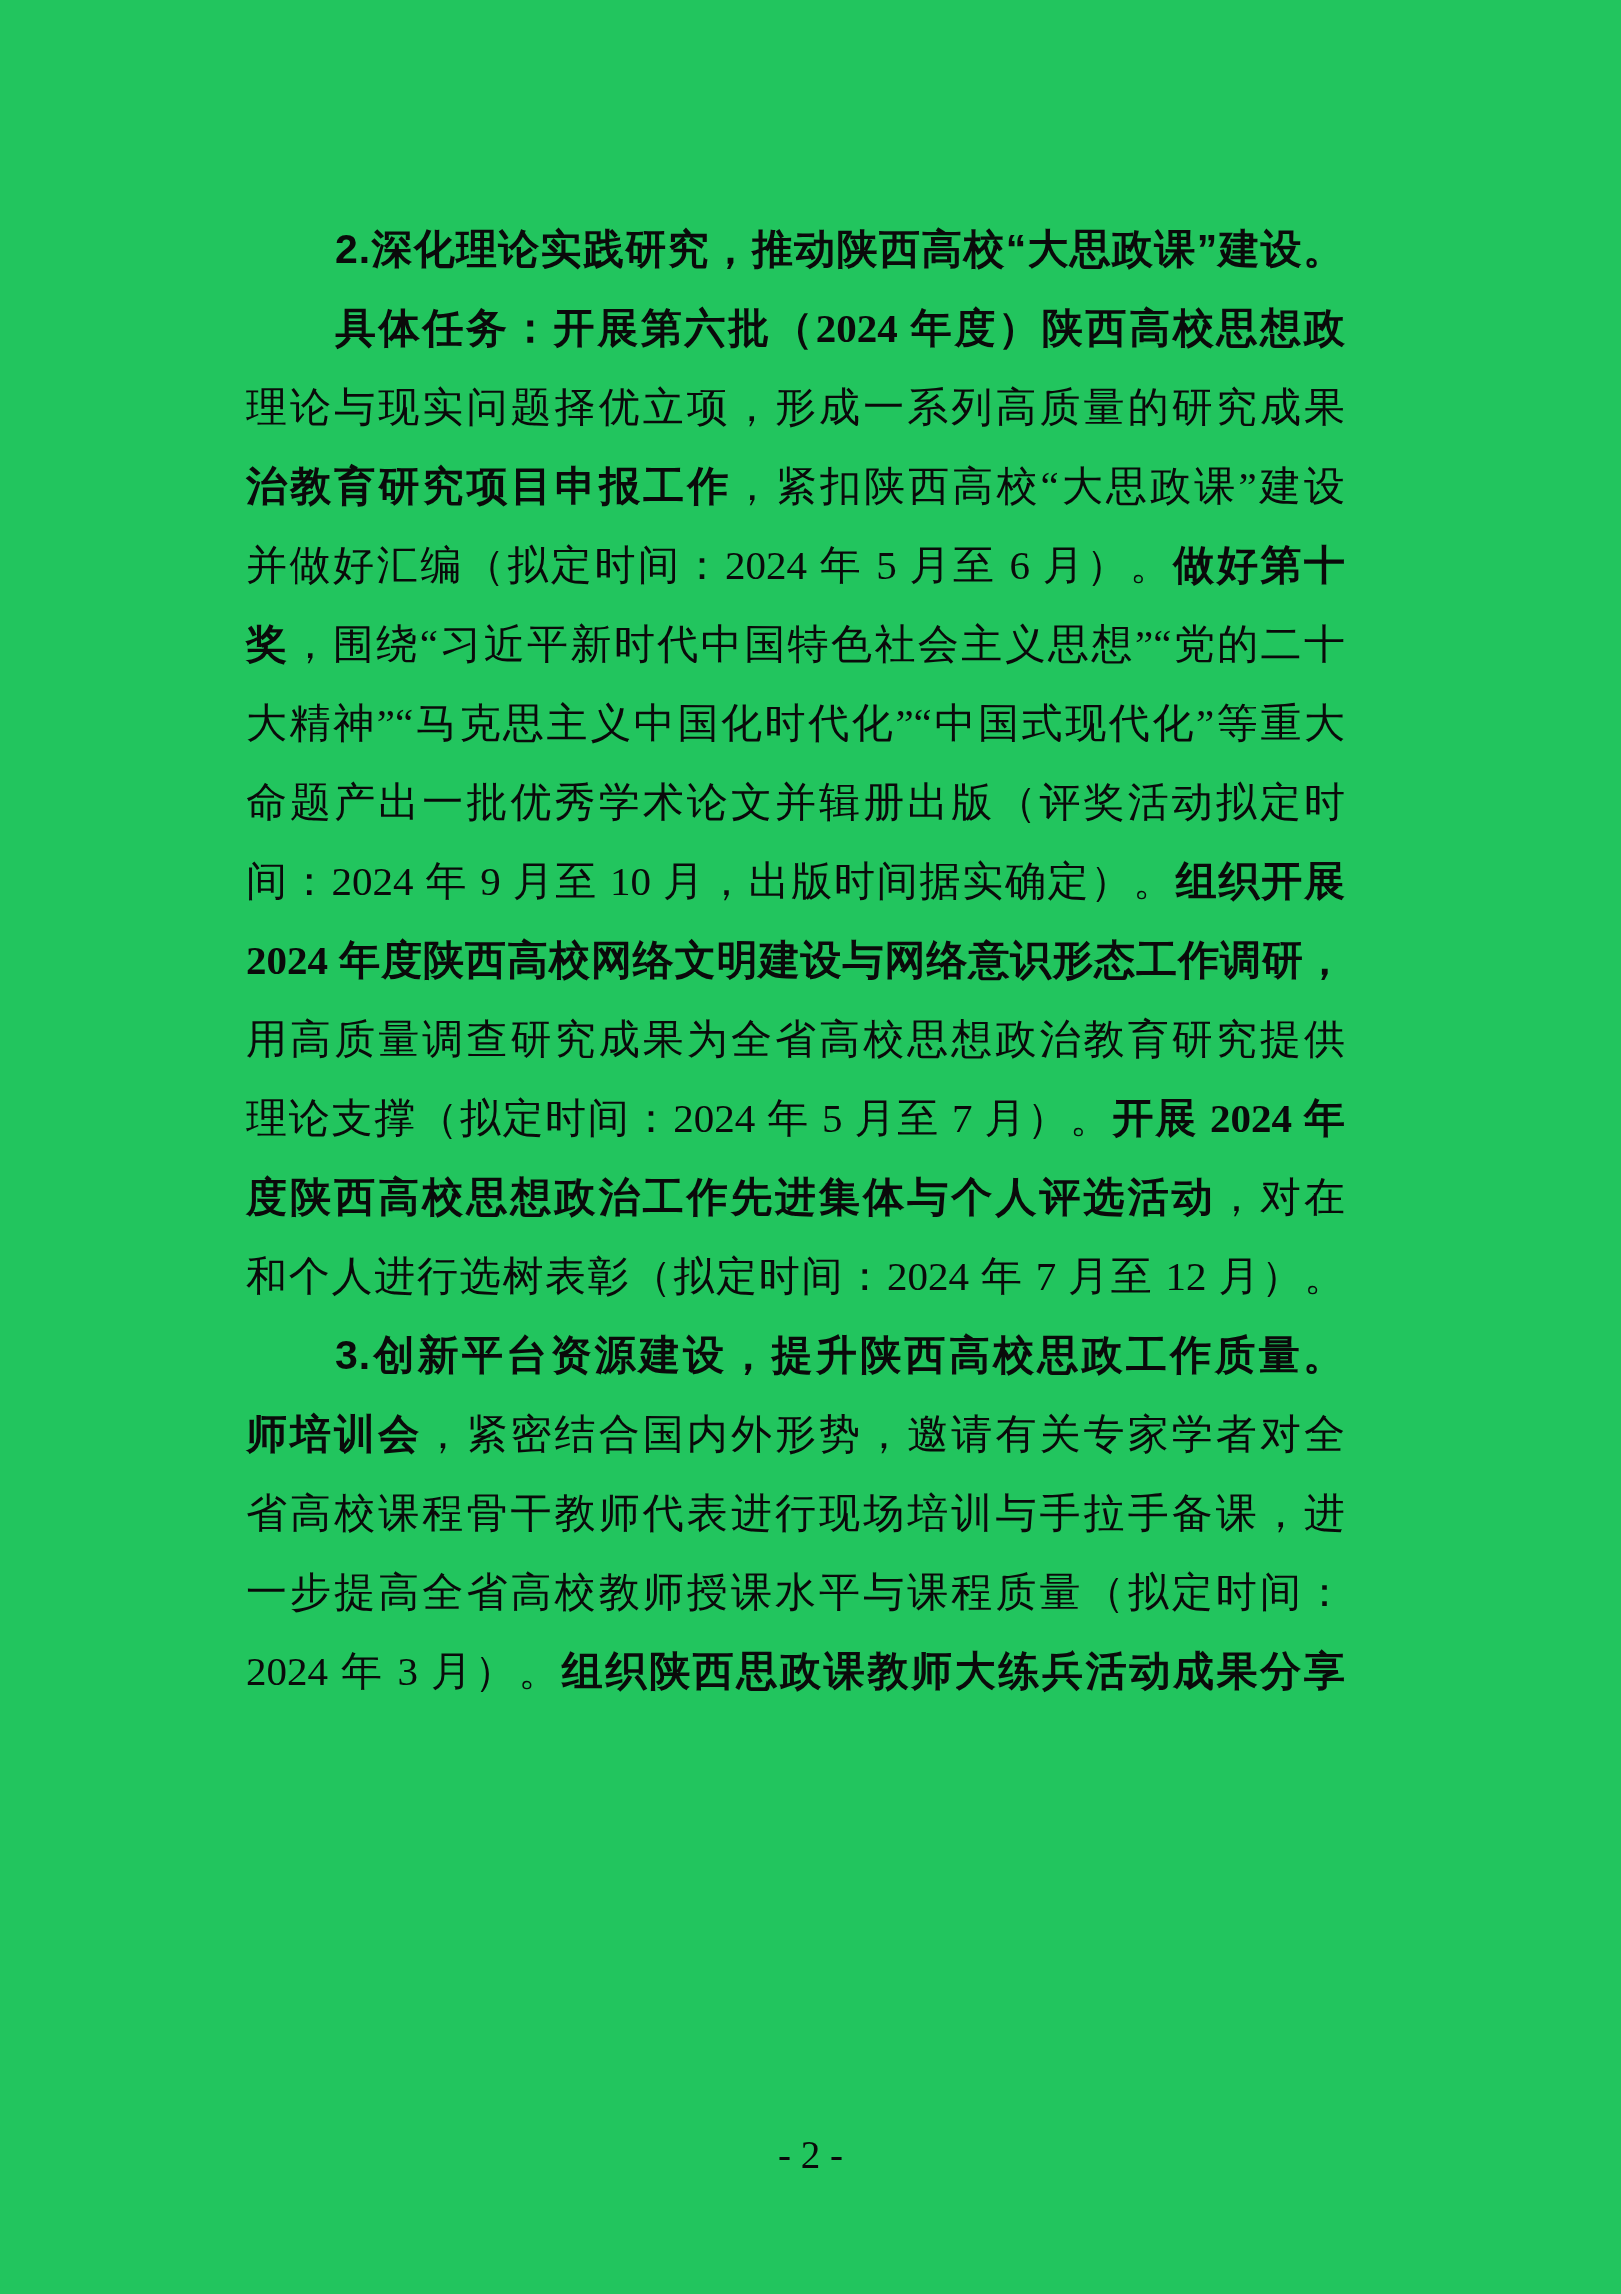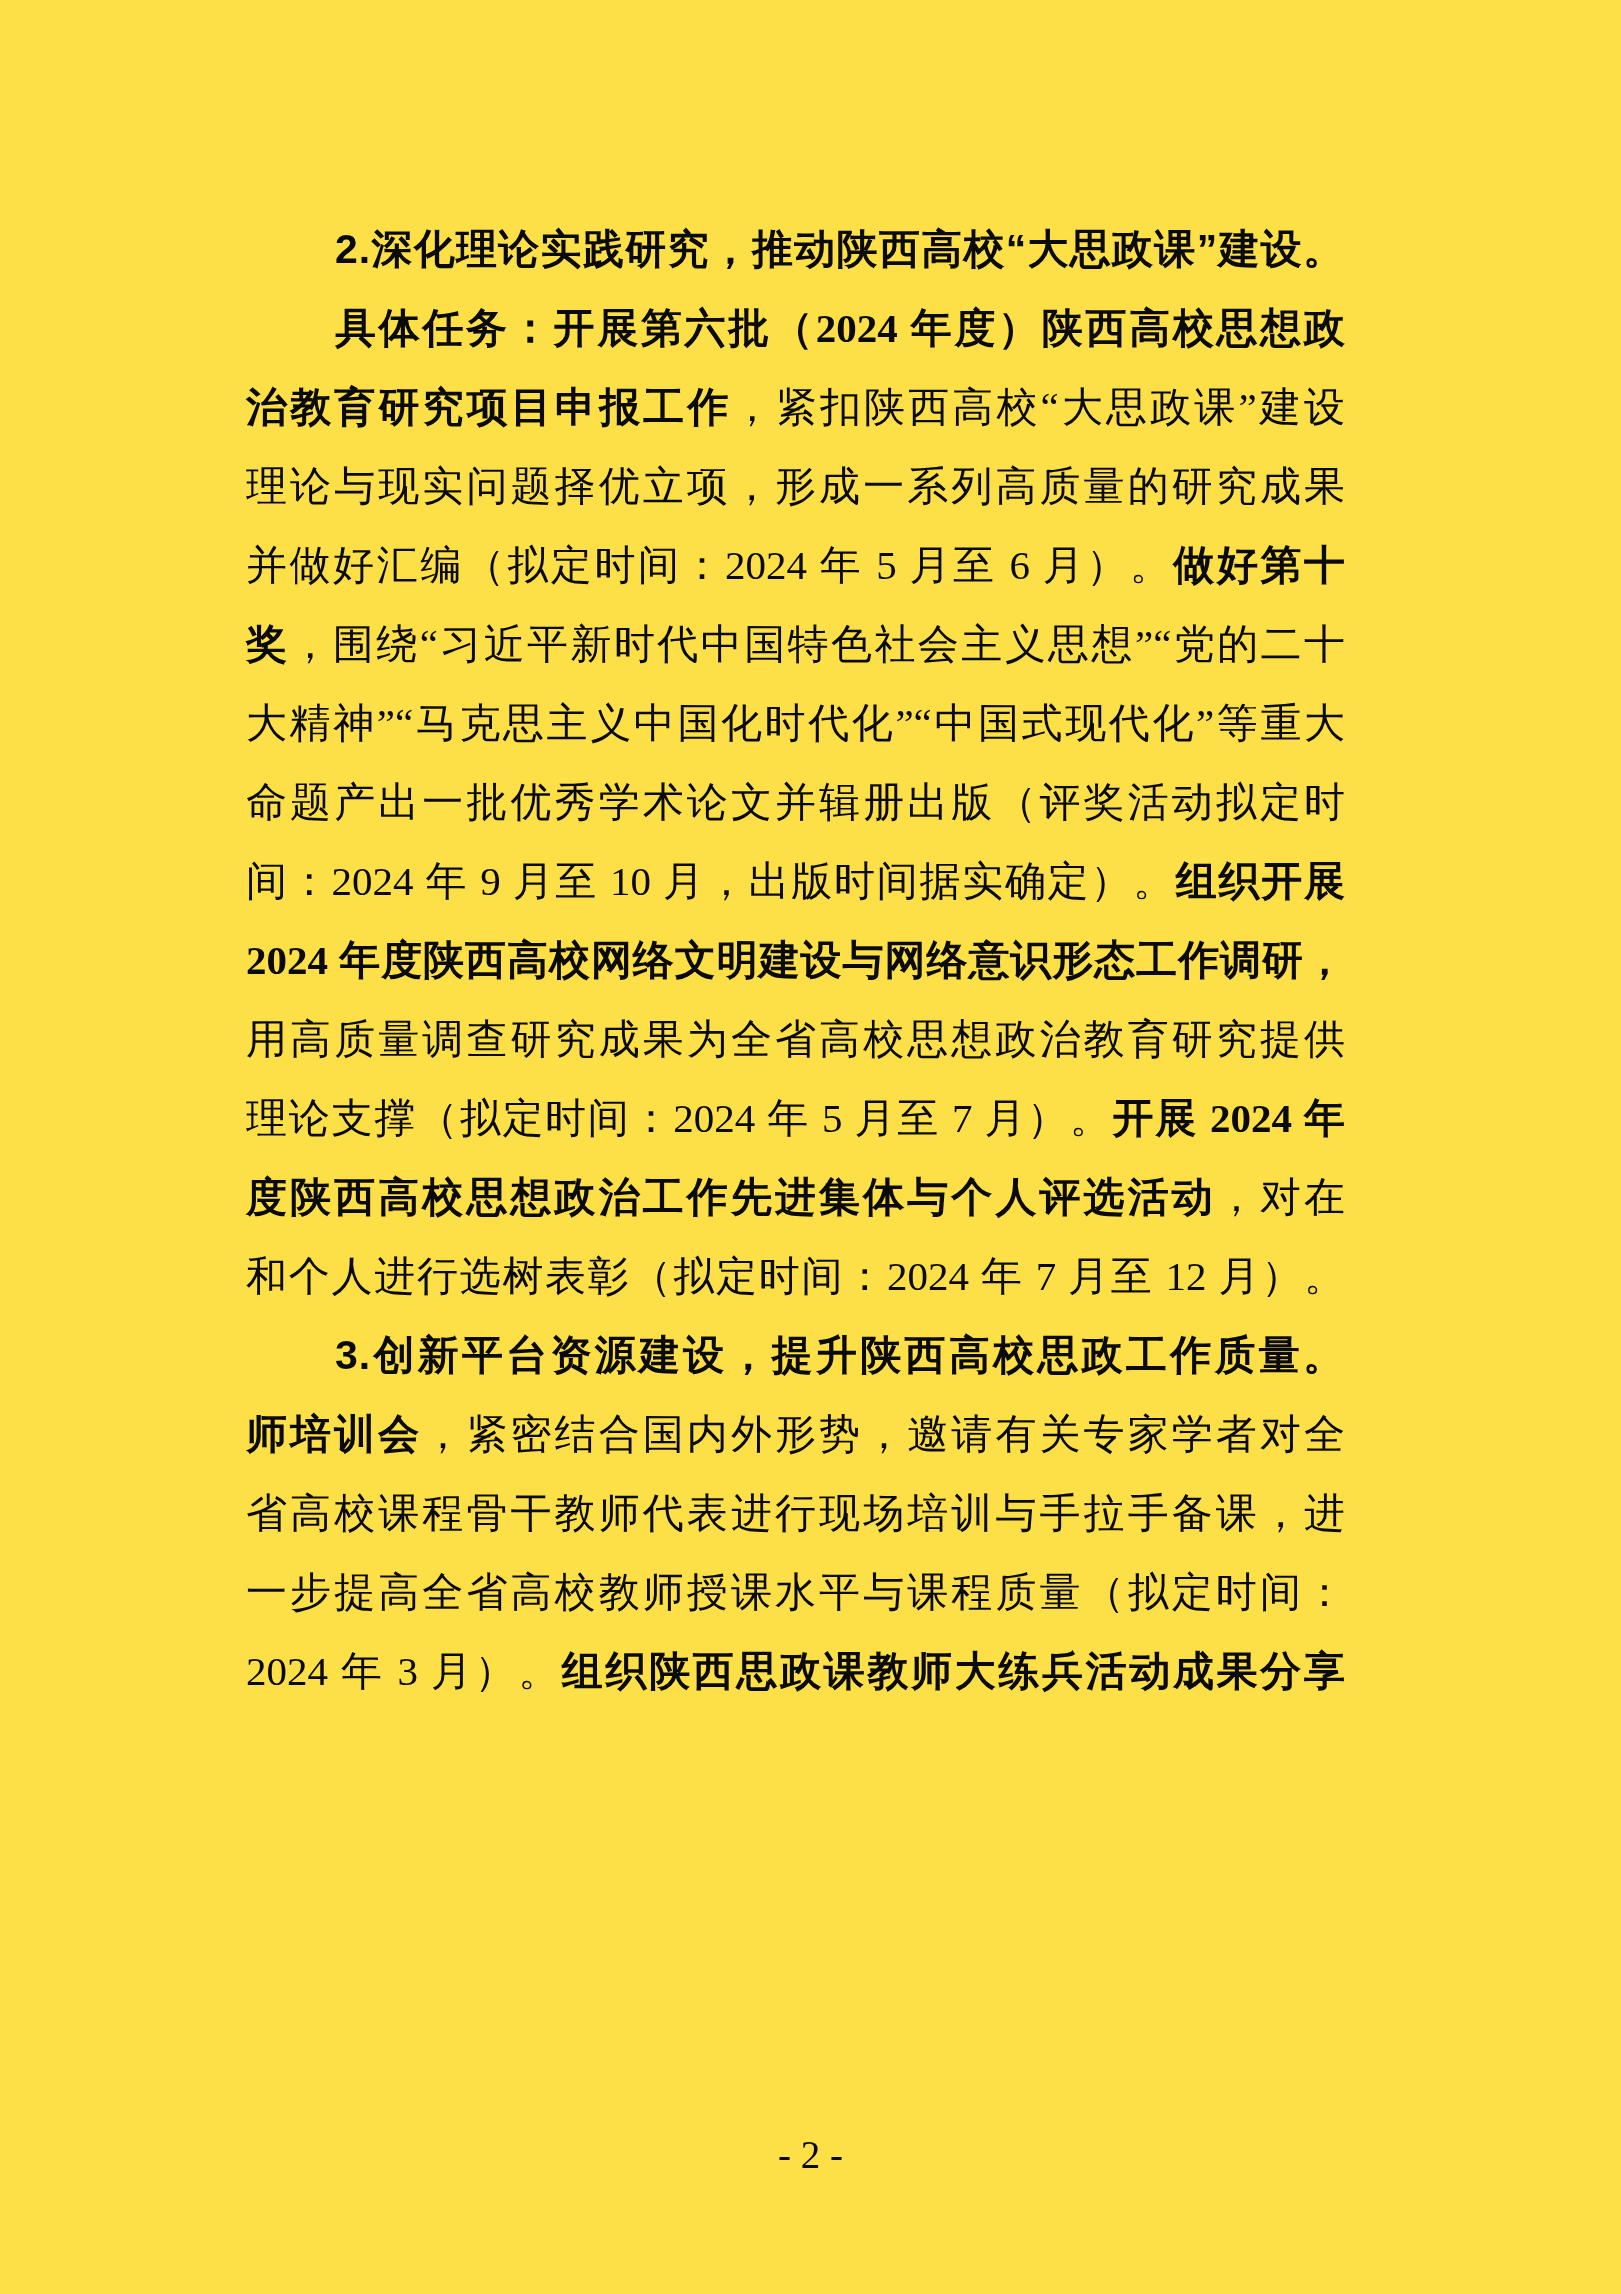--- a/index.html
+++ b/index.html
@@ -1,19 +1,19 @@
 <!DOCTYPE html>
 <html lang="zh"><head>
 <meta charset="utf-8">
 <style>
   html,body{margin:0;padding:0;background:#888;}
   .page{
     position:relative;
     width:1621px;height:2294px;
-    background:#fde047;
+    background:#22c55e;
     overflow:hidden;
     font-family:"Liberation Serif","DejaVu Serif",serif;
     color:#0a0a0a;
   }
   .textblock{
     position:absolute;
     left:246px;top:210px;
     width:1099px;
   }
   .line{
@@ -47,22 +47,22 @@
     color:#0a0a0a;
   }
 </style>
 </head>
 <body>
 
 <div class="page">
   <div class="textblock" id="textblock">
       <div class="line indent"><span class="seg-h">2.深化理论实践研究，推动陕西高校“大思政课”建设。</span></div>
       <div class="line indent"><span class="seg-b">具体任务：开展第六批（2024 年度）陕西高校思想政</span></div>
+      <div class="line"><span class="seg-r">理论与现实问题择优立项，形成一系列高质量的研究成果</span></div>
       <div class="line"><span class="seg-b">治教育研究项目申报工作</span><span class="seg-r">，紧扣陕西高校“大思政课”建设</span></div>
-      <div class="line"><span class="seg-r">理论与现实问题择优立项，形成一系列高质量的研究成果</span></div>
       <div class="line"><span class="seg-r">并做好汇编（拟定时间：2024 年 5 月至 6 月）。</span><span class="seg-b">做好第十</span></div>
       <div class="line"><span class="seg-b">奖</span><span class="seg-r">，围绕“习近平新时代中国特色社会主义思想”“党的二十</span></div>
       <div class="line"><span class="seg-r">大精神”“马克思主义中国化时代化”“中国式现代化”等重大</span></div>
       <div class="line"><span class="seg-r">命题产出一批优秀学术论文并辑册出版（评奖活动拟定时</span></div>
       <div class="line"><span class="seg-r">间：2024 年 9 月至 10 月，出版时间据实确定）。</span><span class="seg-b">组织开展</span></div>
       <div class="line"><span class="seg-b">2024 年度陕西高校网络文明建设与网络意识形态工作调研，</span></div>
       <div class="line"><span class="seg-r">用高质量调查研究成果为全省高校思想政治教育研究提供</span></div>
       <div class="line"><span class="seg-r">理论支撑（拟定时间：2024 年 5 月至 7 月）。</span><span class="seg-b">开展 2024 年</span></div>
       <div class="line"><span class="seg-b">度陕西高校思想政治工作先进集体与个人评选活动</span><span class="seg-r">，对在</span></div>
       <div class="line"><span class="seg-r">和个人进行选树表彰（拟定时间：2024 年 7 月至 12 月）。</span></div>

